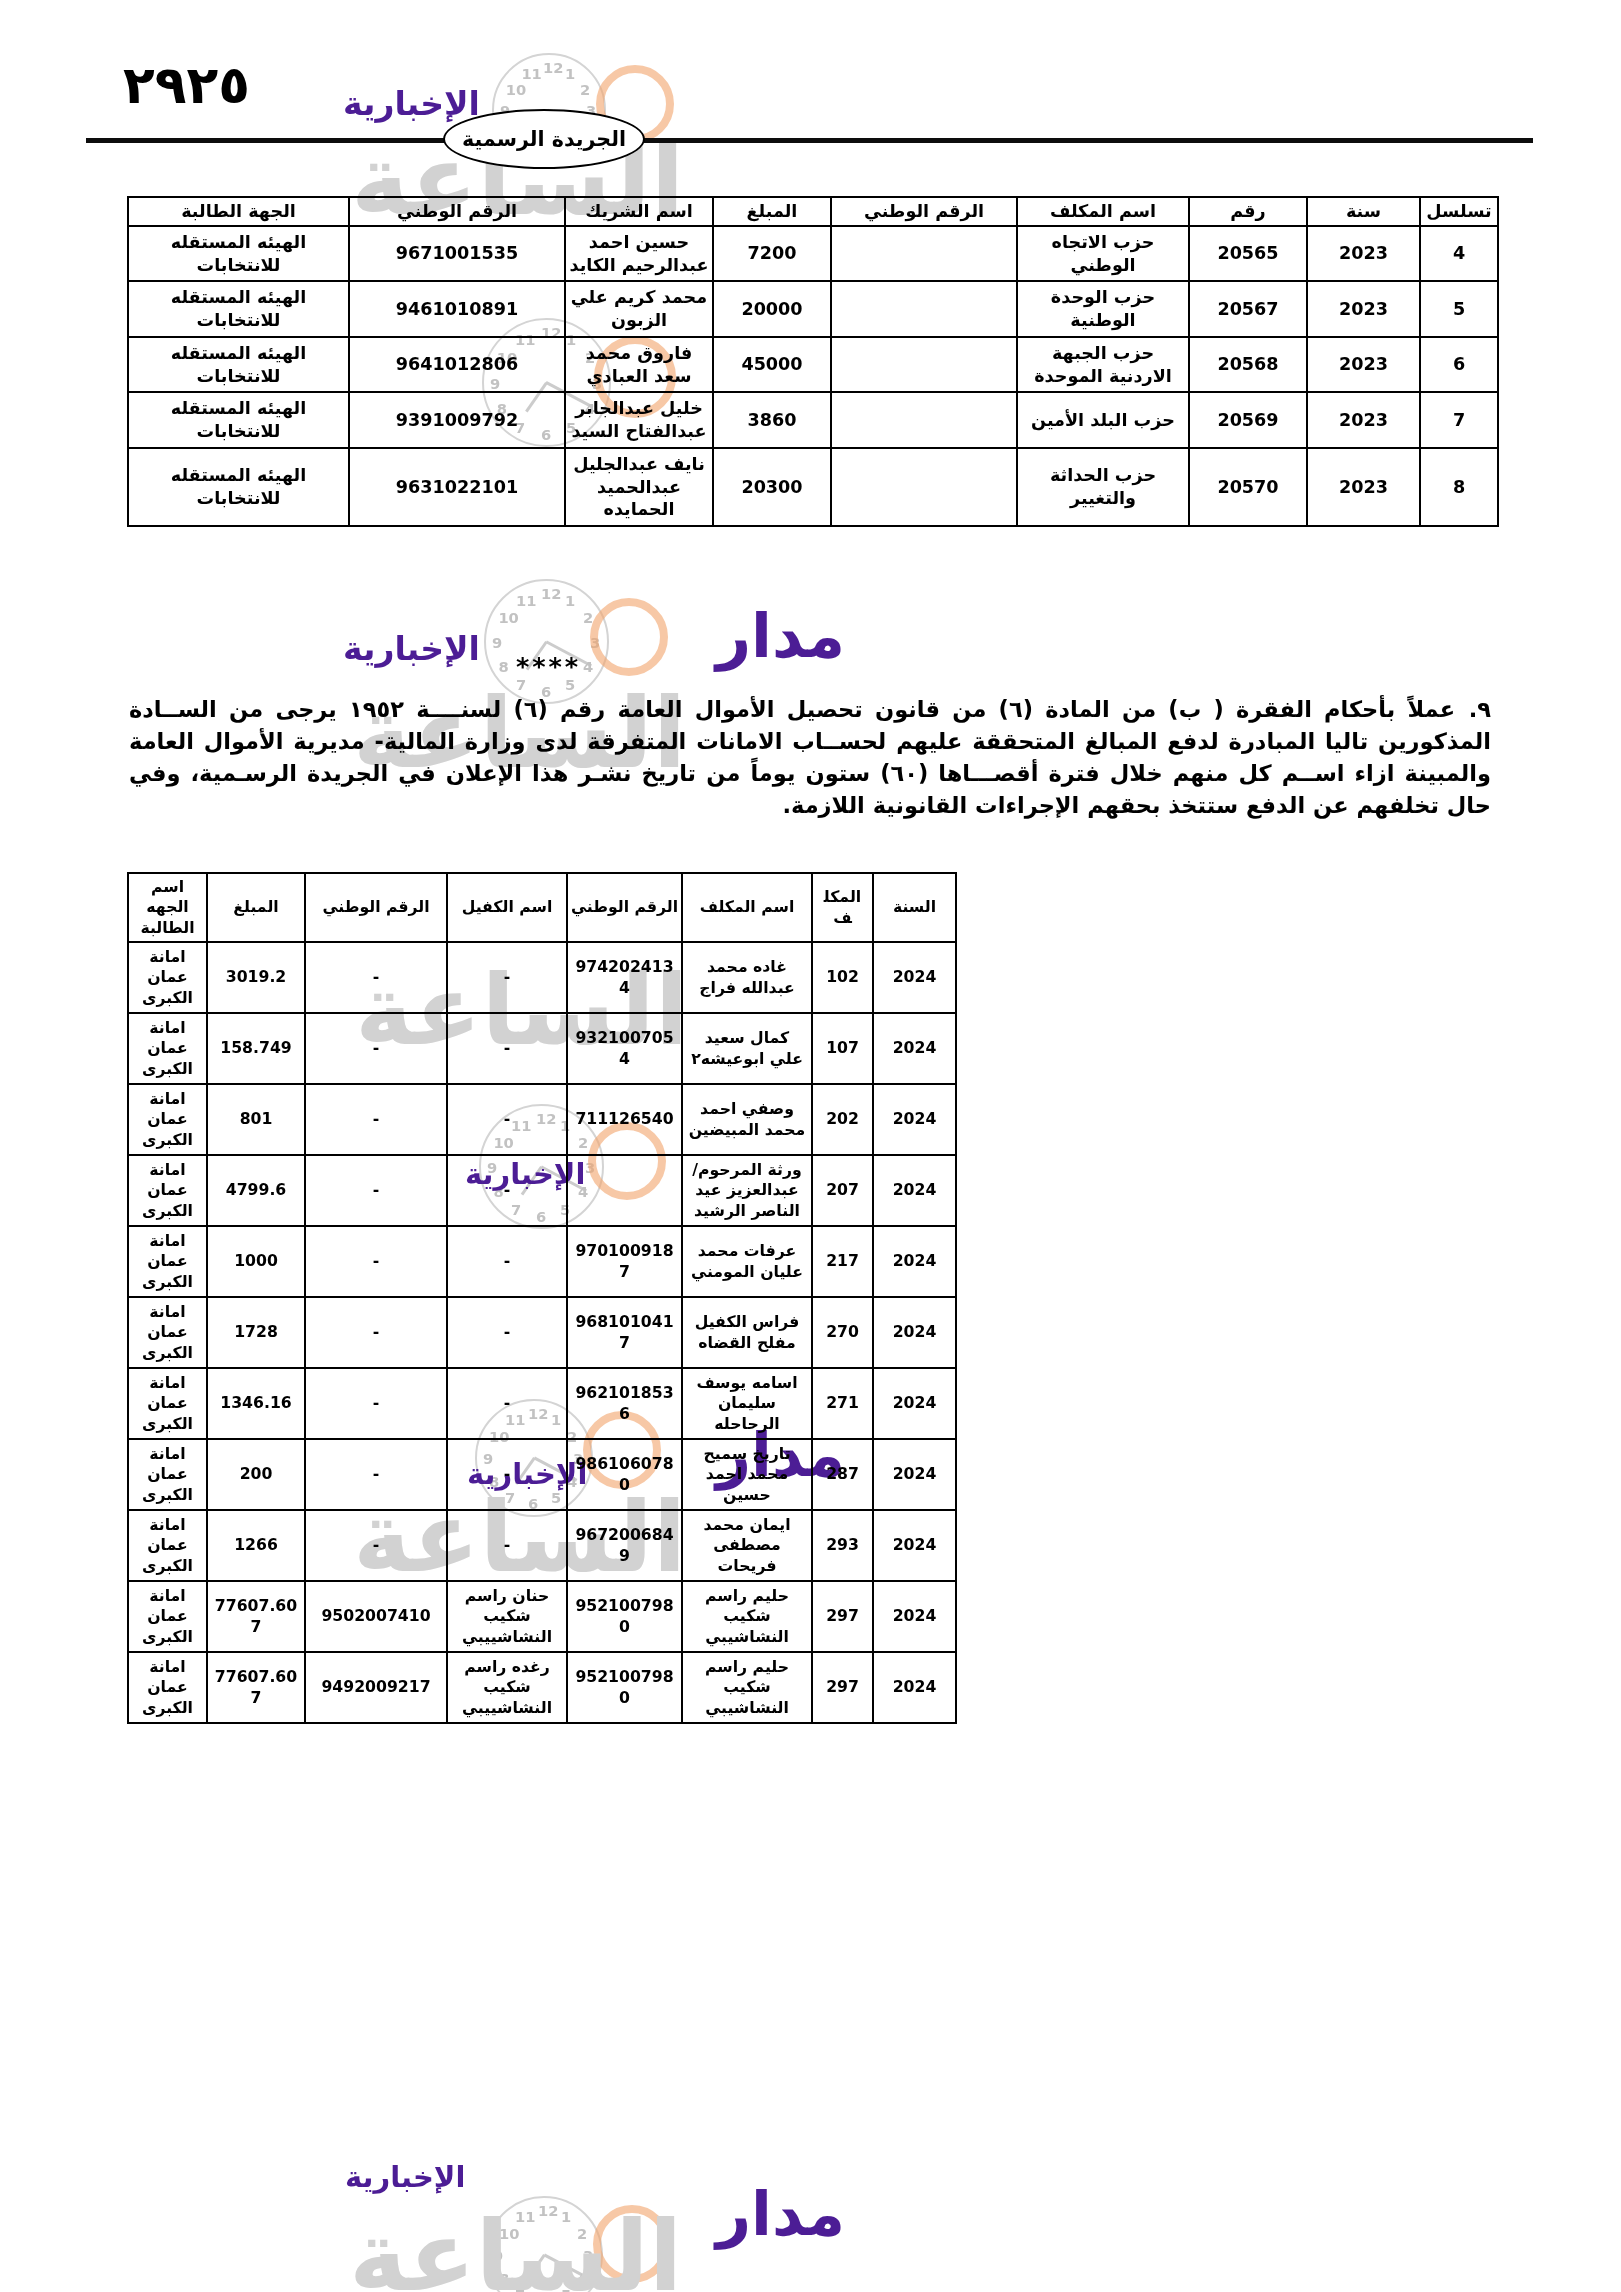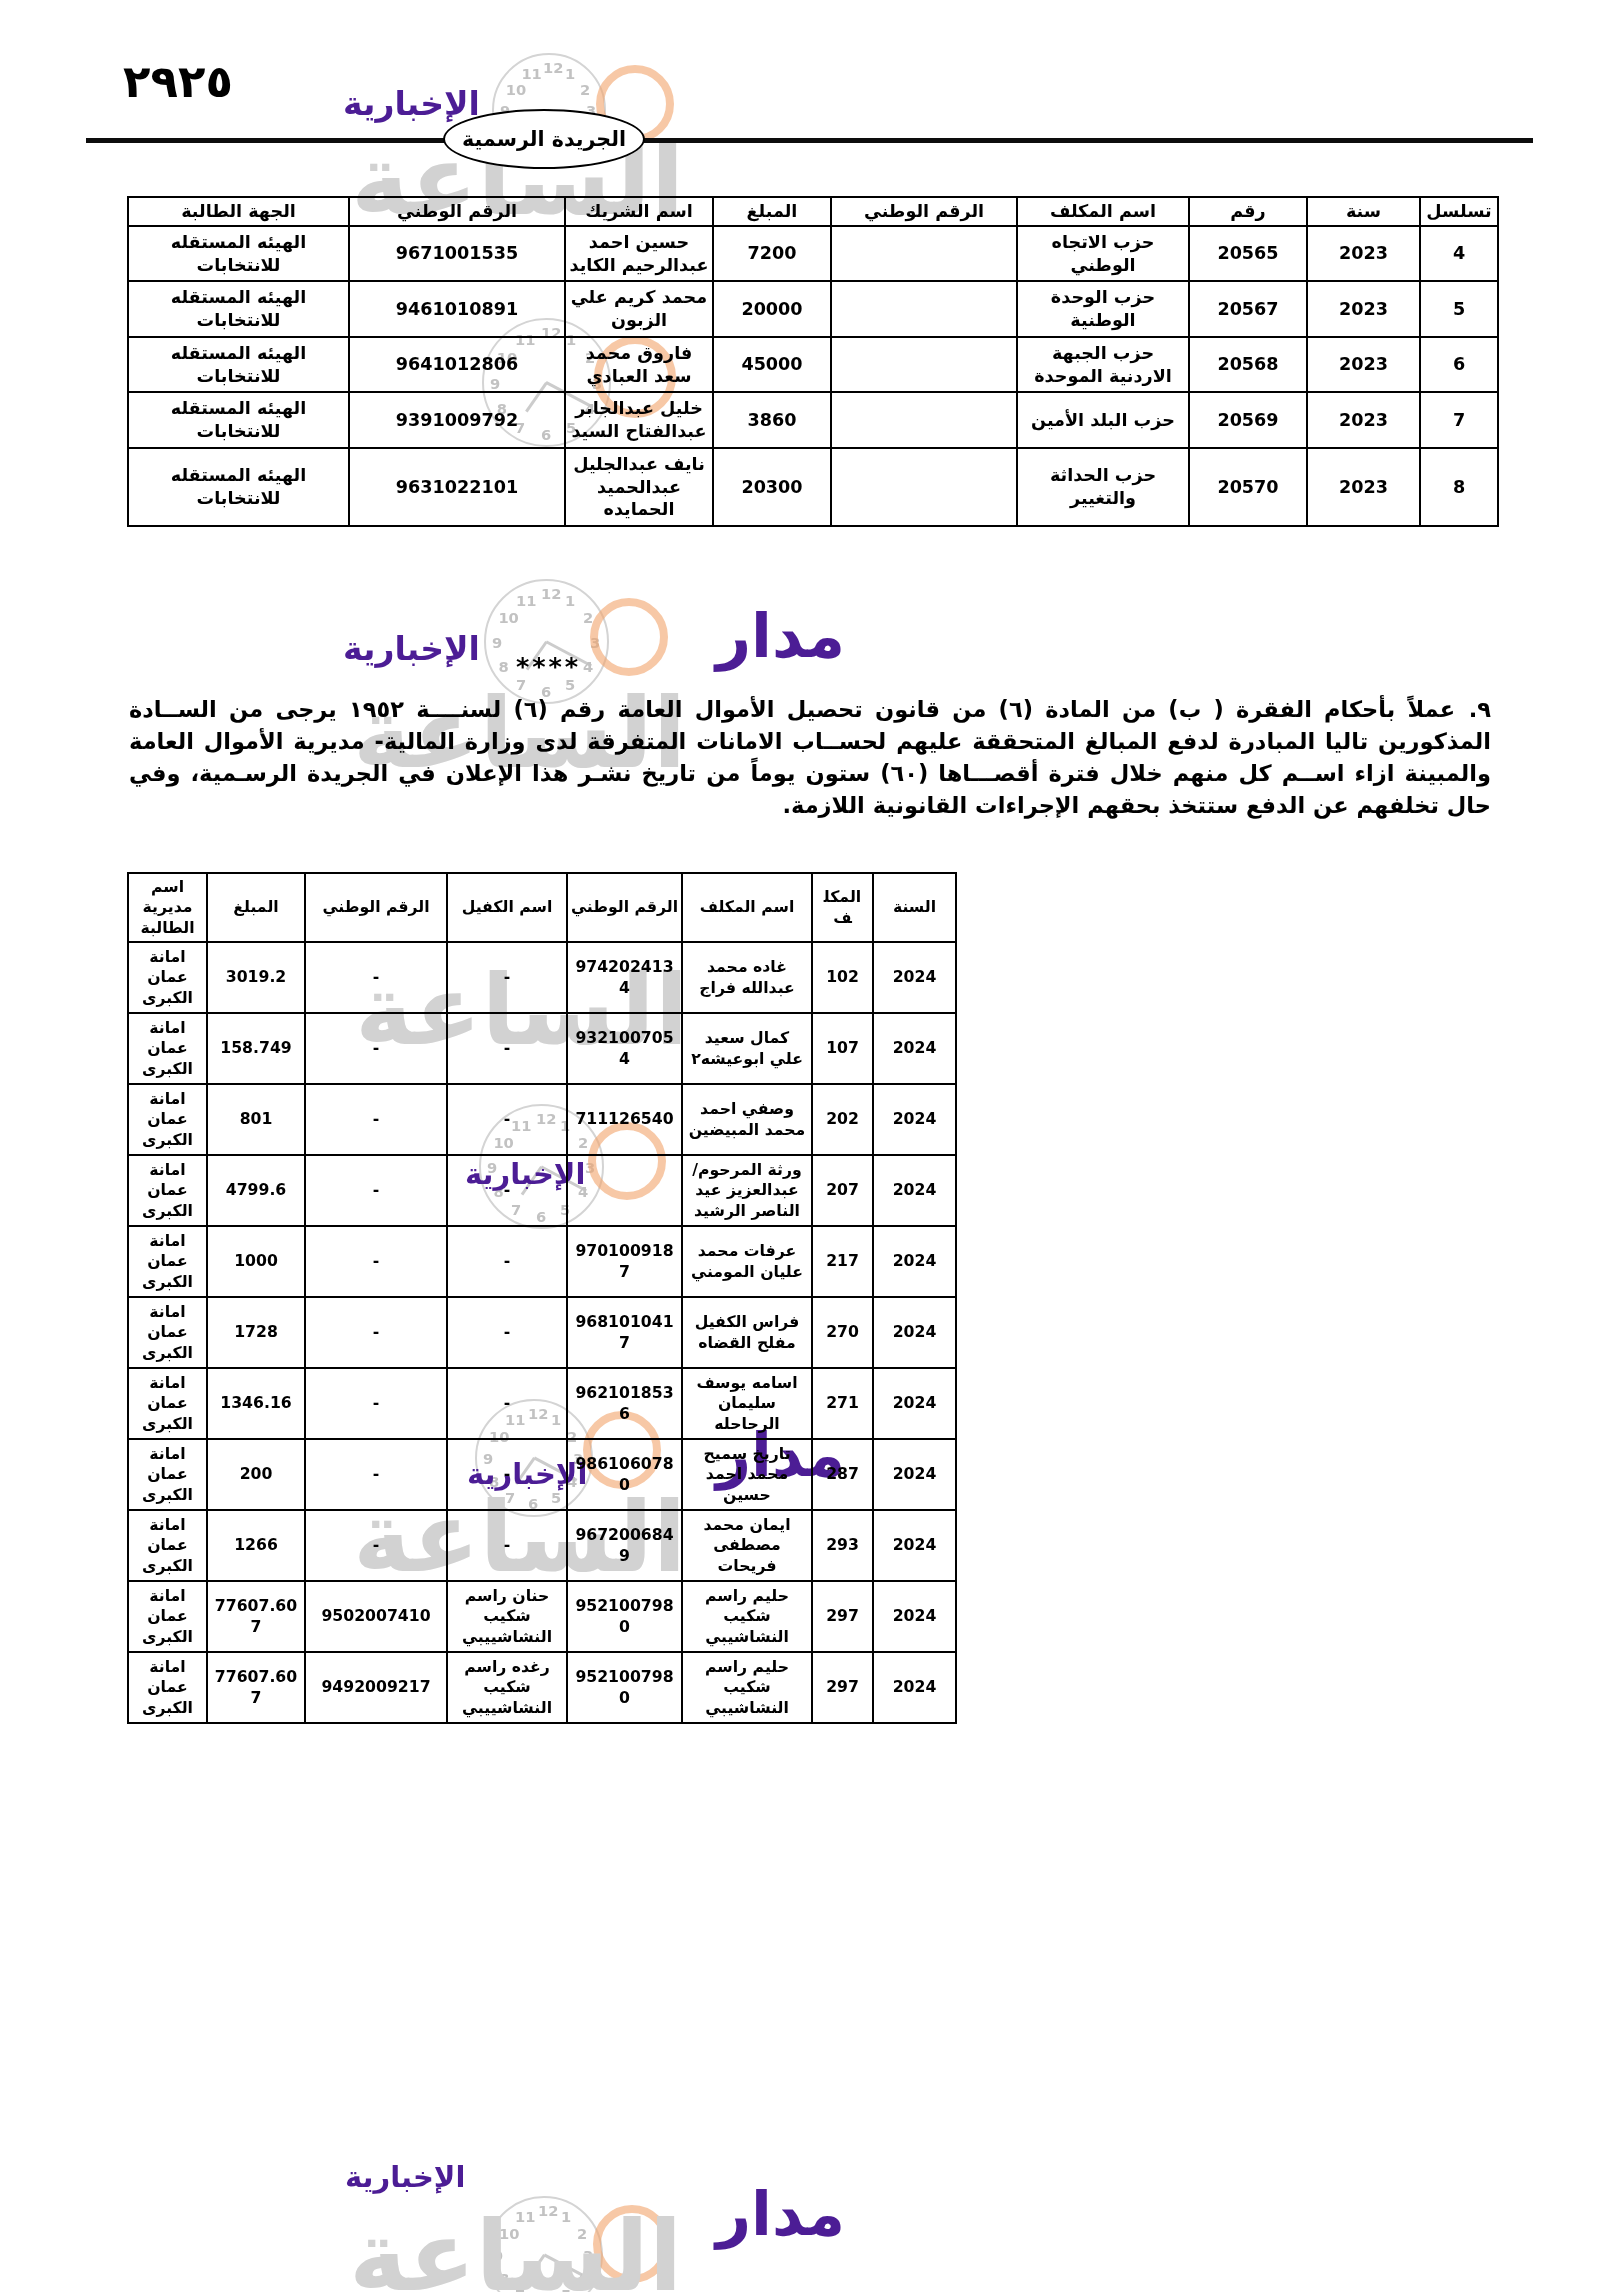--- a/index.html
+++ b/index.html
@@ -14,21 +14,21 @@
   .clock-face { position:absolute; border:2.9px solid #d4d4d4; border-radius:50%; }
   .clock-num { position:absolute; font-size:14.7px; font-weight:700; color:#c2c2c2; }
   .hand { position:absolute; left:calc(50% - 1.5px); bottom:50%; width:2.9px; background:#cccccc; transform-origin:50% 100%; }
   .hand.minute { height:42%; transform:rotate(118deg); }
   .hand.hour   { height:28%; transform:rotate(215deg); }
   .orange-ring { position:absolute; border:8.8px solid #f2a46b; border-radius:50%; opacity:.6; }
   .wm-text { position:absolute; color:#4c1d95; font-weight:700; white-space:nowrap; }
   .wm-text.big { color:#d2d2d2; }
   
   .content { position:absolute; inset:0; z-index:1; }
-  .page-number { position:absolute; left:123px; top:55px; font-size:45px; font-weight:700; letter-spacing:2px; direction:rtl; }
+  .page-number { position:absolute; left:123px; top:55px; font-size:52px; font-weight:700; letter-spacing:2px; direction:rtl; }
   .rule { position:absolute; left:86px; top:138px; width:1447px; height:4.9px; background:#0d0d0d; }
   .title-oval {
     position:absolute; left:443px; top:109px; width:202px; height:60px;
     border:2.9px solid #000; border-radius:50%; background:#fff; z-index:2;
     display:flex; align-items:center; justify-content:center;
     font-size:20.6px; font-weight:700;
   }
   table.gz { position:absolute; border-collapse:collapse; table-layout:fixed; direction:rtl; background:transparent; }
   table.gz th, table.gz td {
     border:2px solid #000; font-weight:700; text-align:center; vertical-align:middle;
@@ -287,21 +287,21 @@
       </colgroup>
       <thead>
         <tr>
             <th>السنة</th>
             <th>المكلف</th>
             <th>اسم المكلف</th>
             <th>الرقم الوطني</th>
             <th>اسم الكفيل</th>
             <th>الرقم الوطني</th>
             <th>المبلغ</th>
-            <th>اسم مديرية الطالبة</th>
+            <th>اسم الجهه الطالبة</th>
           </tr>
       </thead>
       <tbody>
           <tr>
             <td>2024</td>
             <td>102</td>
             <td>غاده محمد عبدالله فراج</td>
             <td>9742024134</td>
             <td>-</td>
             <td>-</td>

